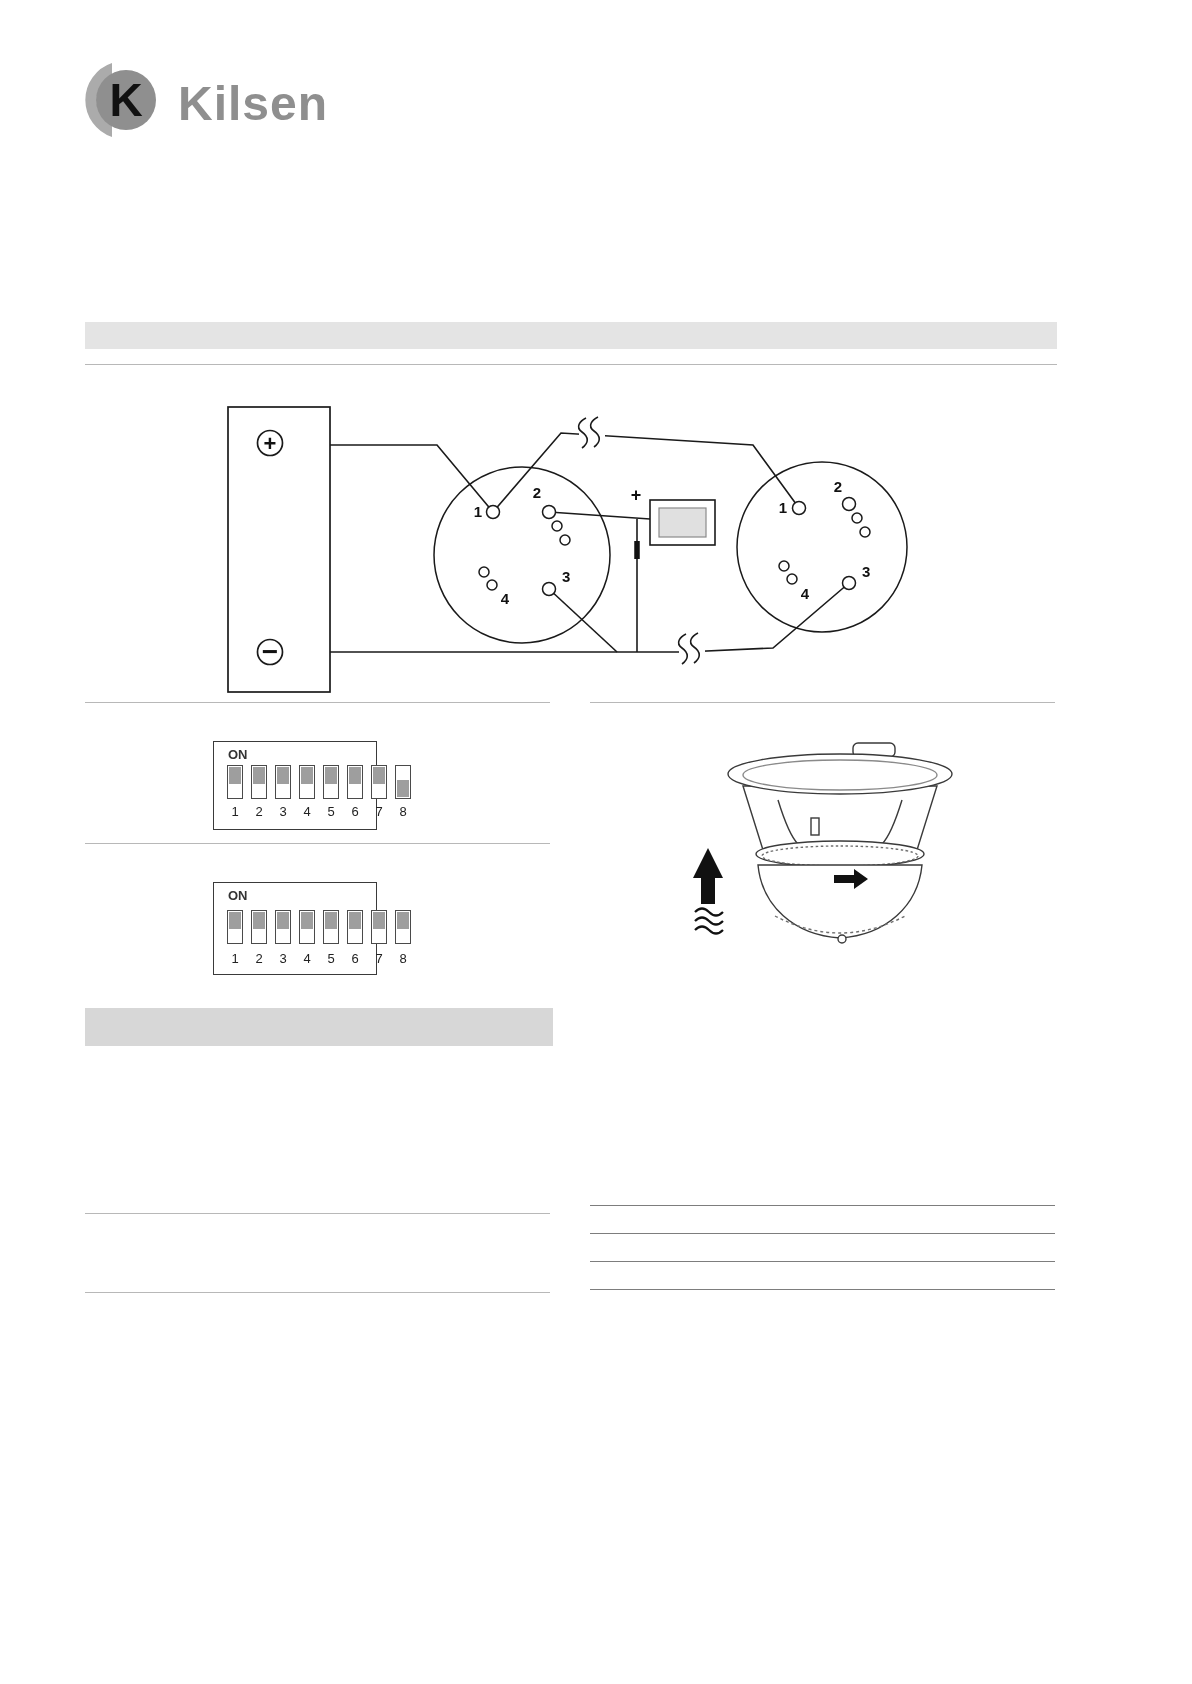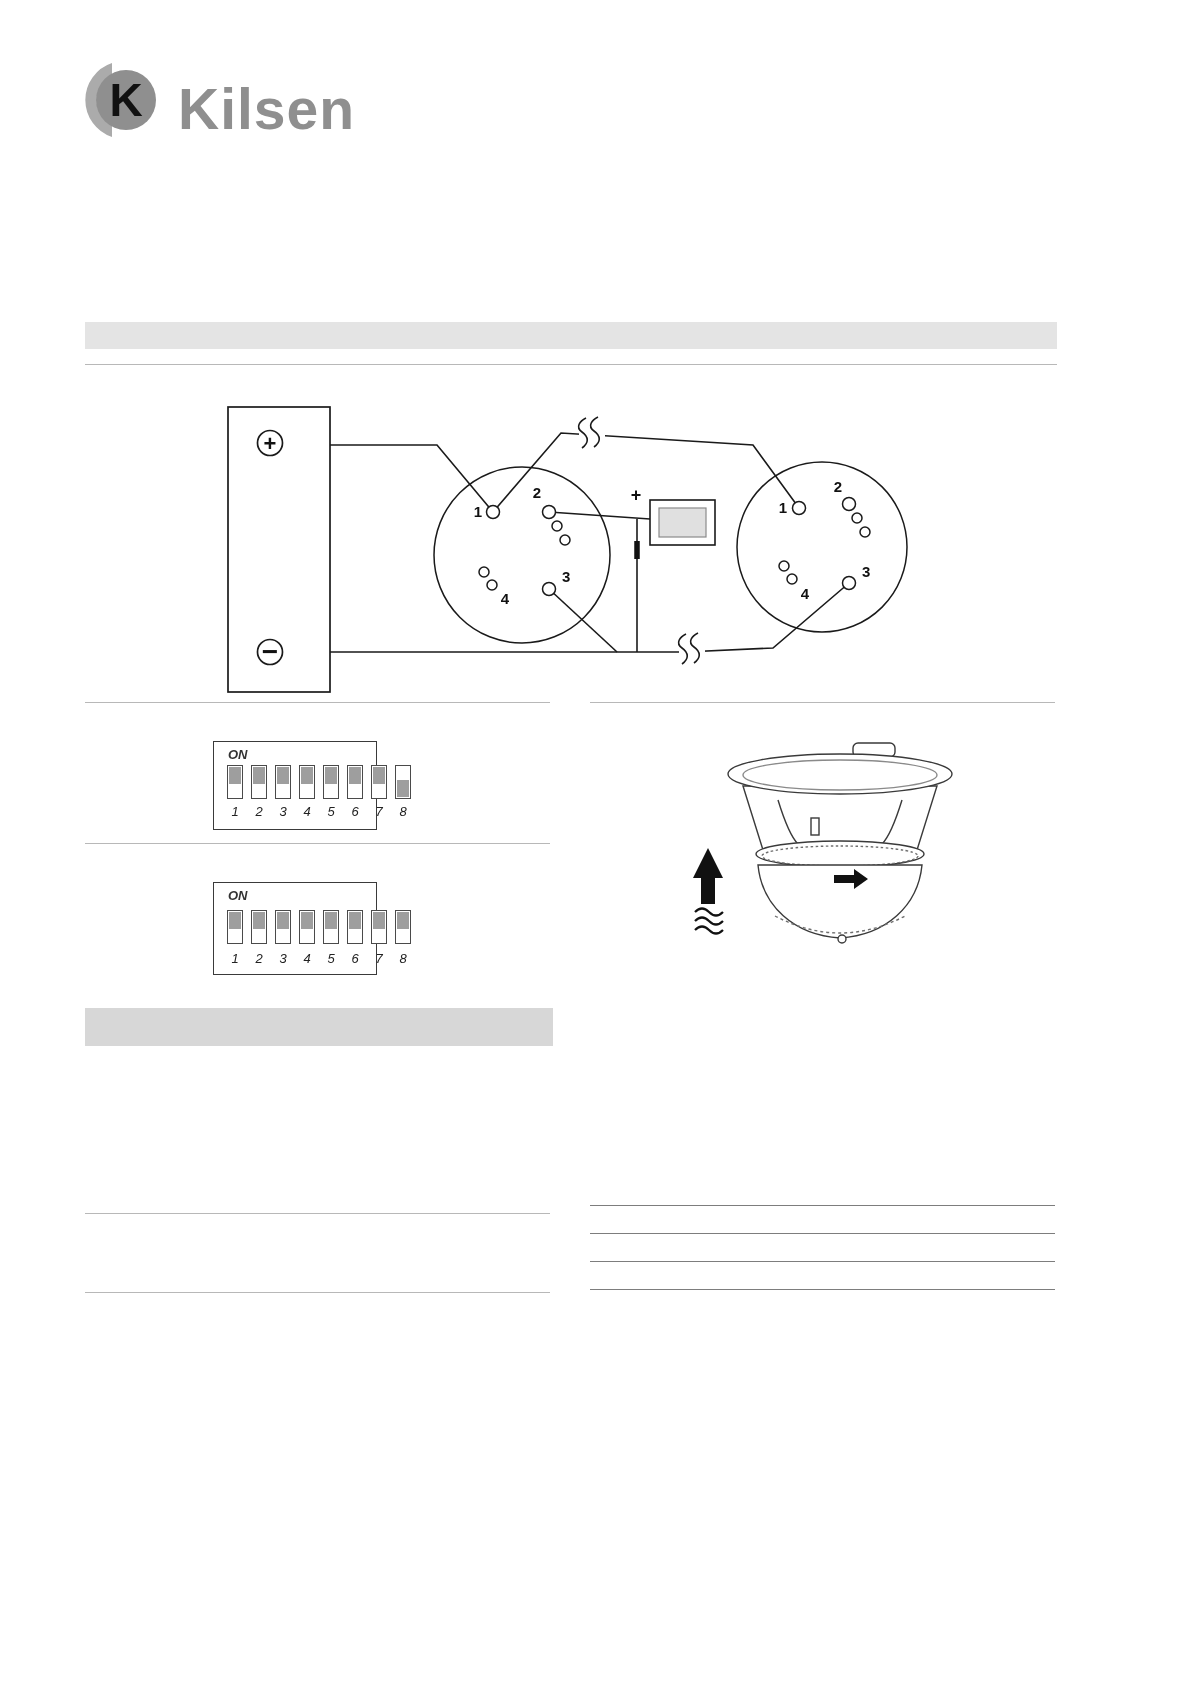--- a/index.html
+++ b/index.html
@@ -4,24 +4,24 @@
 <style>
   * { margin:0; padding:0; box-sizing:border-box; }
   html,body { background:#ffffff; }
   body { font-family:"Liberation Sans", sans-serif; }
   .page { position:relative; width:1192px; height:1684px; background:#fff; overflow:hidden; }
   .abs { position:absolute; }
   .rule { position:absolute; height:1px; background:#b8b8b8; }
   .rule-dark { position:absolute; height:1px; background:#7d7d7d; }
   .bar { position:absolute; background:#e4e4e4; }
   .bar2 { position:absolute; background:#d7d7d7; }
-  .logo-text { position:absolute; font-weight:bold; color:#8f8f8f; letter-spacing:1px; font-size:57px; }
+  .logo-text { position:absolute; font-weight:bold; color:#8f8f8f; letter-spacing:1px; font-size:48px; }
 
   
-  .dip { position:absolute; border:1.5px solid #3a3a3a; background:#fff; width:164px;font-style:italic; }
+  .dip { position:absolute; border:1.5px solid #3a3a3a; background:#fff; width:164px; }
   .dip-on { position:absolute; left:14px; top:5px; font-size:13px; font-weight:600; color:#333; }
   .sw-row { position:absolute; left:13px; display:flex; gap:8px; }
   .num-row { position:absolute; left:13px; display:flex; gap:8px; }
   .sw { position:relative; width:16px; height:34px; border:1px solid #4a4a4a; background:#fff; }
   .sw-act { position:absolute; left:1px; right:1px; height:17px; background:#9e9e9e; }
   .sw[data-state="on"] .sw-act { top:1px; }
   .sw[data-state="off"] .sw-act { bottom:1px; }
   .sw-num { width:16px; text-align:center; font-size:13px; color:#222; }
 
   svg text { font-family:"Liberation Sans", sans-serif; font-weight:bold; fill:#111; }

